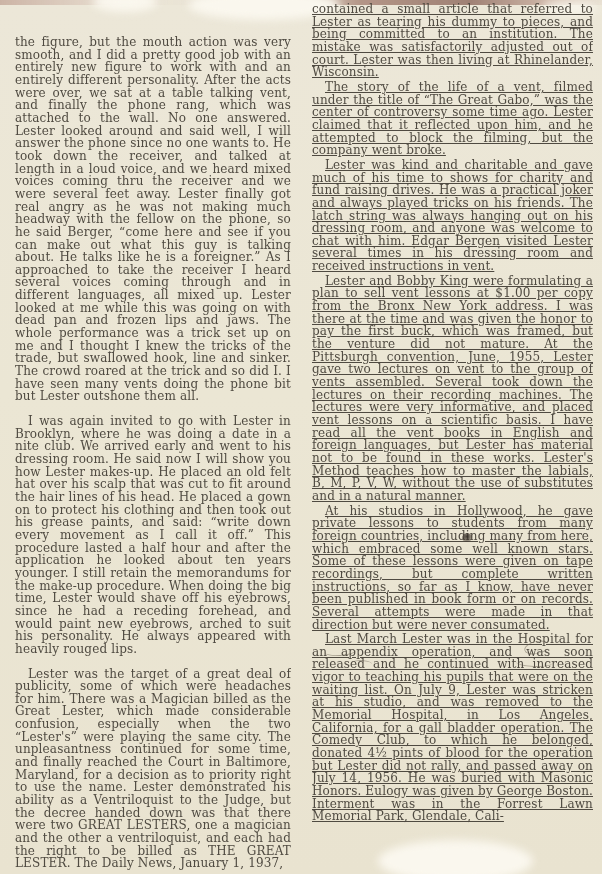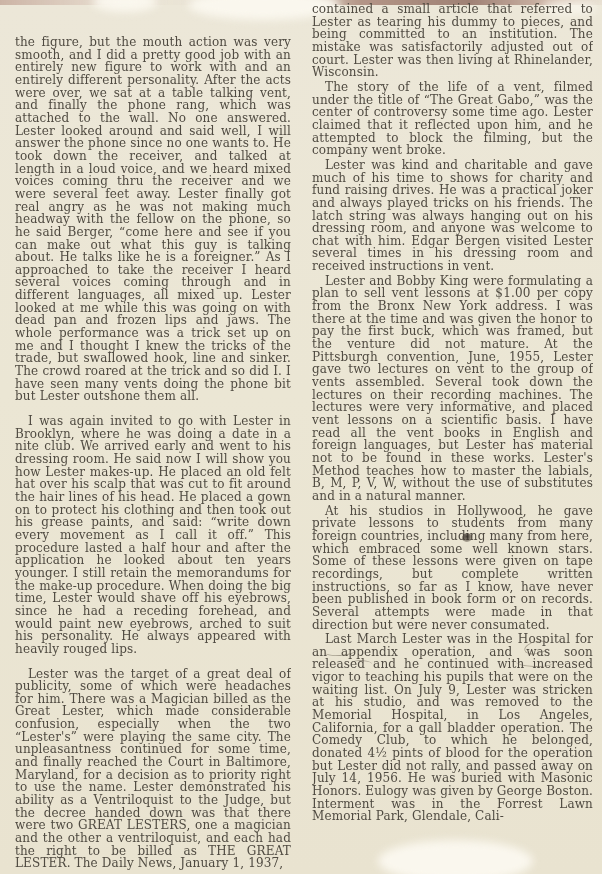--- a/index.html
+++ b/index.html
@@ -48,21 +48,21 @@
     text-align: justify;
     color: #4f4a41;
     font-size: 12px;
     line-height: 12.65px;
     letter-spacing: 0.15px;
     overflow: hidden;
   }
   .column p { margin: 0; padding: 0; }
   .column p.indent { text-indent: 13px; }
   .column-left  { left: 15px;  top: 36px; width: 276px; height: 836px; }
-  .column-right { left: 312px; top: 3px;  width: 281px; height: 866px; }
+  .column-right { left: 312px; top: 3px;  width: 281px; height: 866px; text-decoration: underline; }
   .column-left  p + p { margin-top: 12px; }
   .column-right p + p { margin-top: 2px; }
 
   
   .ink-blot {
     position: absolute;
     left: 462px; top: 533px;
     width: 10px; height: 9px;
     background: radial-gradient(ellipse at 45% 40%,
       rgba(38,32,26,0.85) 0%,

